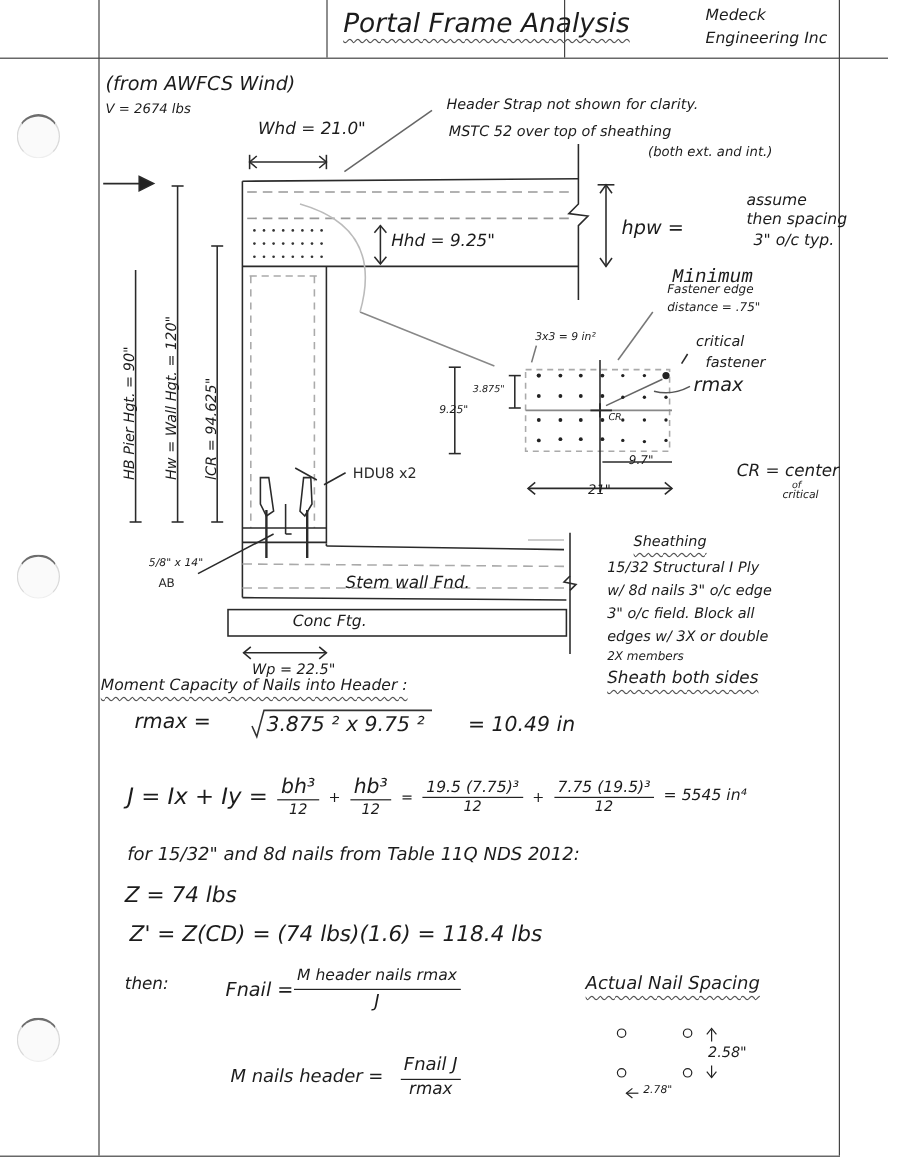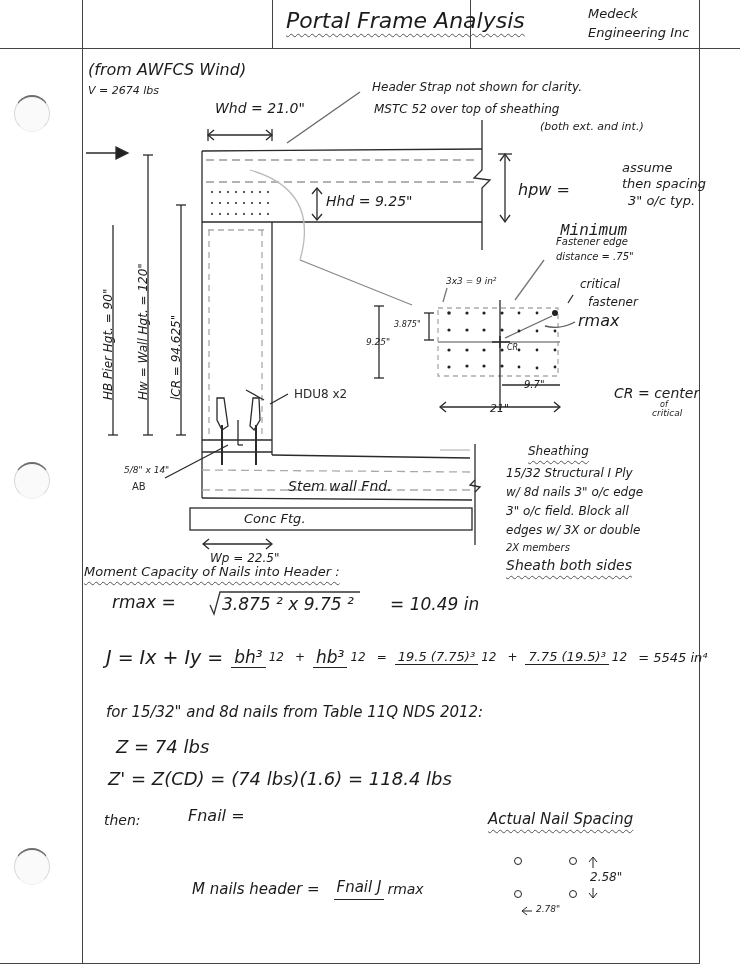--- a/index.html
+++ b/index.html
@@ -7,21 +7,21 @@
          font-family:"DejaVu Sans", sans-serif; color:#1a1a1a; }
   .abs { position:absolute; white-space:nowrap; }
   .hw  { font-family:"DejaVu Sans", sans-serif; font-style:italic; color:#1c1c1c; }
   .hwl { font-family:"DejaVu Sans", sans-serif; color:#2a2a2a; }
   .hole { position:absolute; width:34px; height:34px; border-radius:50%;
           border-top:2px solid #6d6d6d; border-left:1px solid #d8d8d8;
           border-right:1px solid #d8d8d8; border-bottom:1px solid #eeeeee; background:#fafafa; }
   .vline { position:absolute; background:#444; width:1.3px; }
   .hline { position:absolute; background:#444; height:1.3px; }
   .wavy { text-decoration: underline wavy #555; text-underline-offset:5px; text-decoration-thickness:1px; }
-  .frac { display:inline-flex; align-items:center; vertical-align:middle; }
+  .frac { display:inline-flex; flex-direction:column; align-items:center; vertical-align:middle; }
   .frac .num { border-bottom:1.5px solid #222; padding:0 3px; }
   .frac .den { padding:0 3px; }
   .vert { transform-origin:left top; transform:rotate(-90deg); }
 </style>
 </head>
 <body>
 
 <div class="vline" style="left:82px;top:0;height:963px;"></div>
 <div class="vline" style="left:272px;top:0;height:48px;"></div>
 <div class="vline" style="left:470px;top:0;height:48px;"></div>
@@ -299,26 +299,30 @@
   </span>
   <span style="font-size:12px;">+</span>
   <span class="frac" style="font-size:13px;">
     <span class="num">7.75 (19.5)³</span>
     <span class="den" style="font-size:12px;">12</span>
   </span>
   <span style="font-size:13px;">= 5545 in⁴</span>
 </div>
 
 <div class="abs hw" style="left:106px;top:703px;font-size:15px;">for 15/32" and 8d nails from Table 11Q NDS 2012:</div>
-<div class="abs hw" style="left:116px;top:736px;font-size:18px;">Z = 74 lbs</div>
+<div class="abs hw" style="left:104px;top:736px;font-size:18px;">Z = 74 lbs</div>
 <div class="abs hw" style="left:108px;top:768px;font-size:18px;">Z' = Z(CD) = (74 lbs)(1.6) = 118.4 lbs</div>
 
 <div class="abs hw" style="left:104px;top:812px;font-size:14px;">then:</div>
 <div class="abs hw" style="left:188px;top:806px;font-size:16px;display:flex;align-items:center;">
   <span>Fnail =</span>
+  <span class="frac" style="font-size:13px;">
+    <span class="num" style="padding-bottom:3px;">M header nails rmax</span>
+    <span class="den" style="font-size:15px;">J</span>
+  </span>
 </div>
 <div class="abs hw" style="left:192px;top:878px;font-size:15px;display:flex;align-items:center;gap:14px;">
   <span>M nails header =</span>
   <span class="frac" style="font-size:15px;">
     <span class="num" style="padding-bottom:3px;">Fnail J</span>
     <span class="den" style="font-size:14px;">rmax</span>
   </span>
 </div>
 
 <div class="abs hw wavy" style="left:488px;top:810px;font-size:15px;">Actual Nail Spacing</div>

